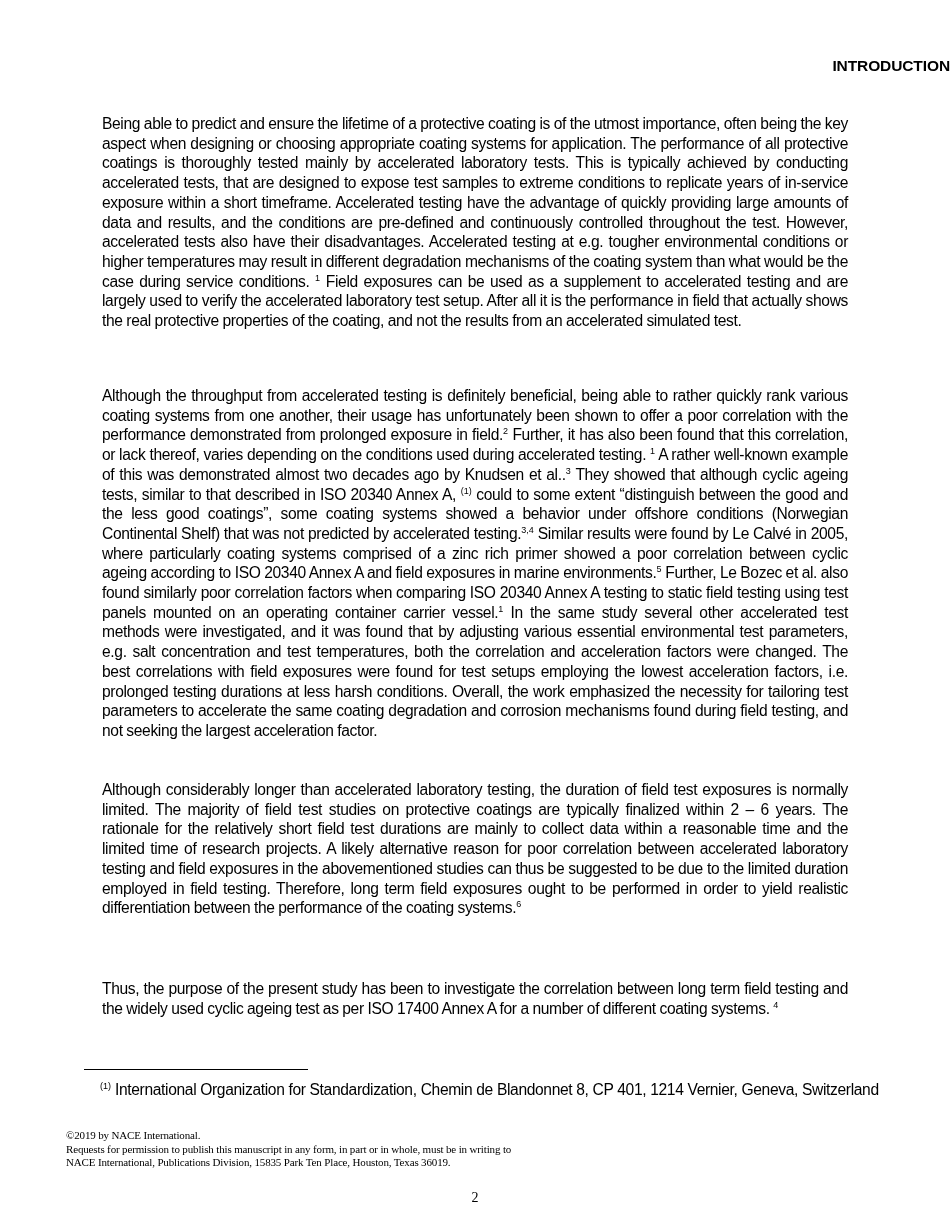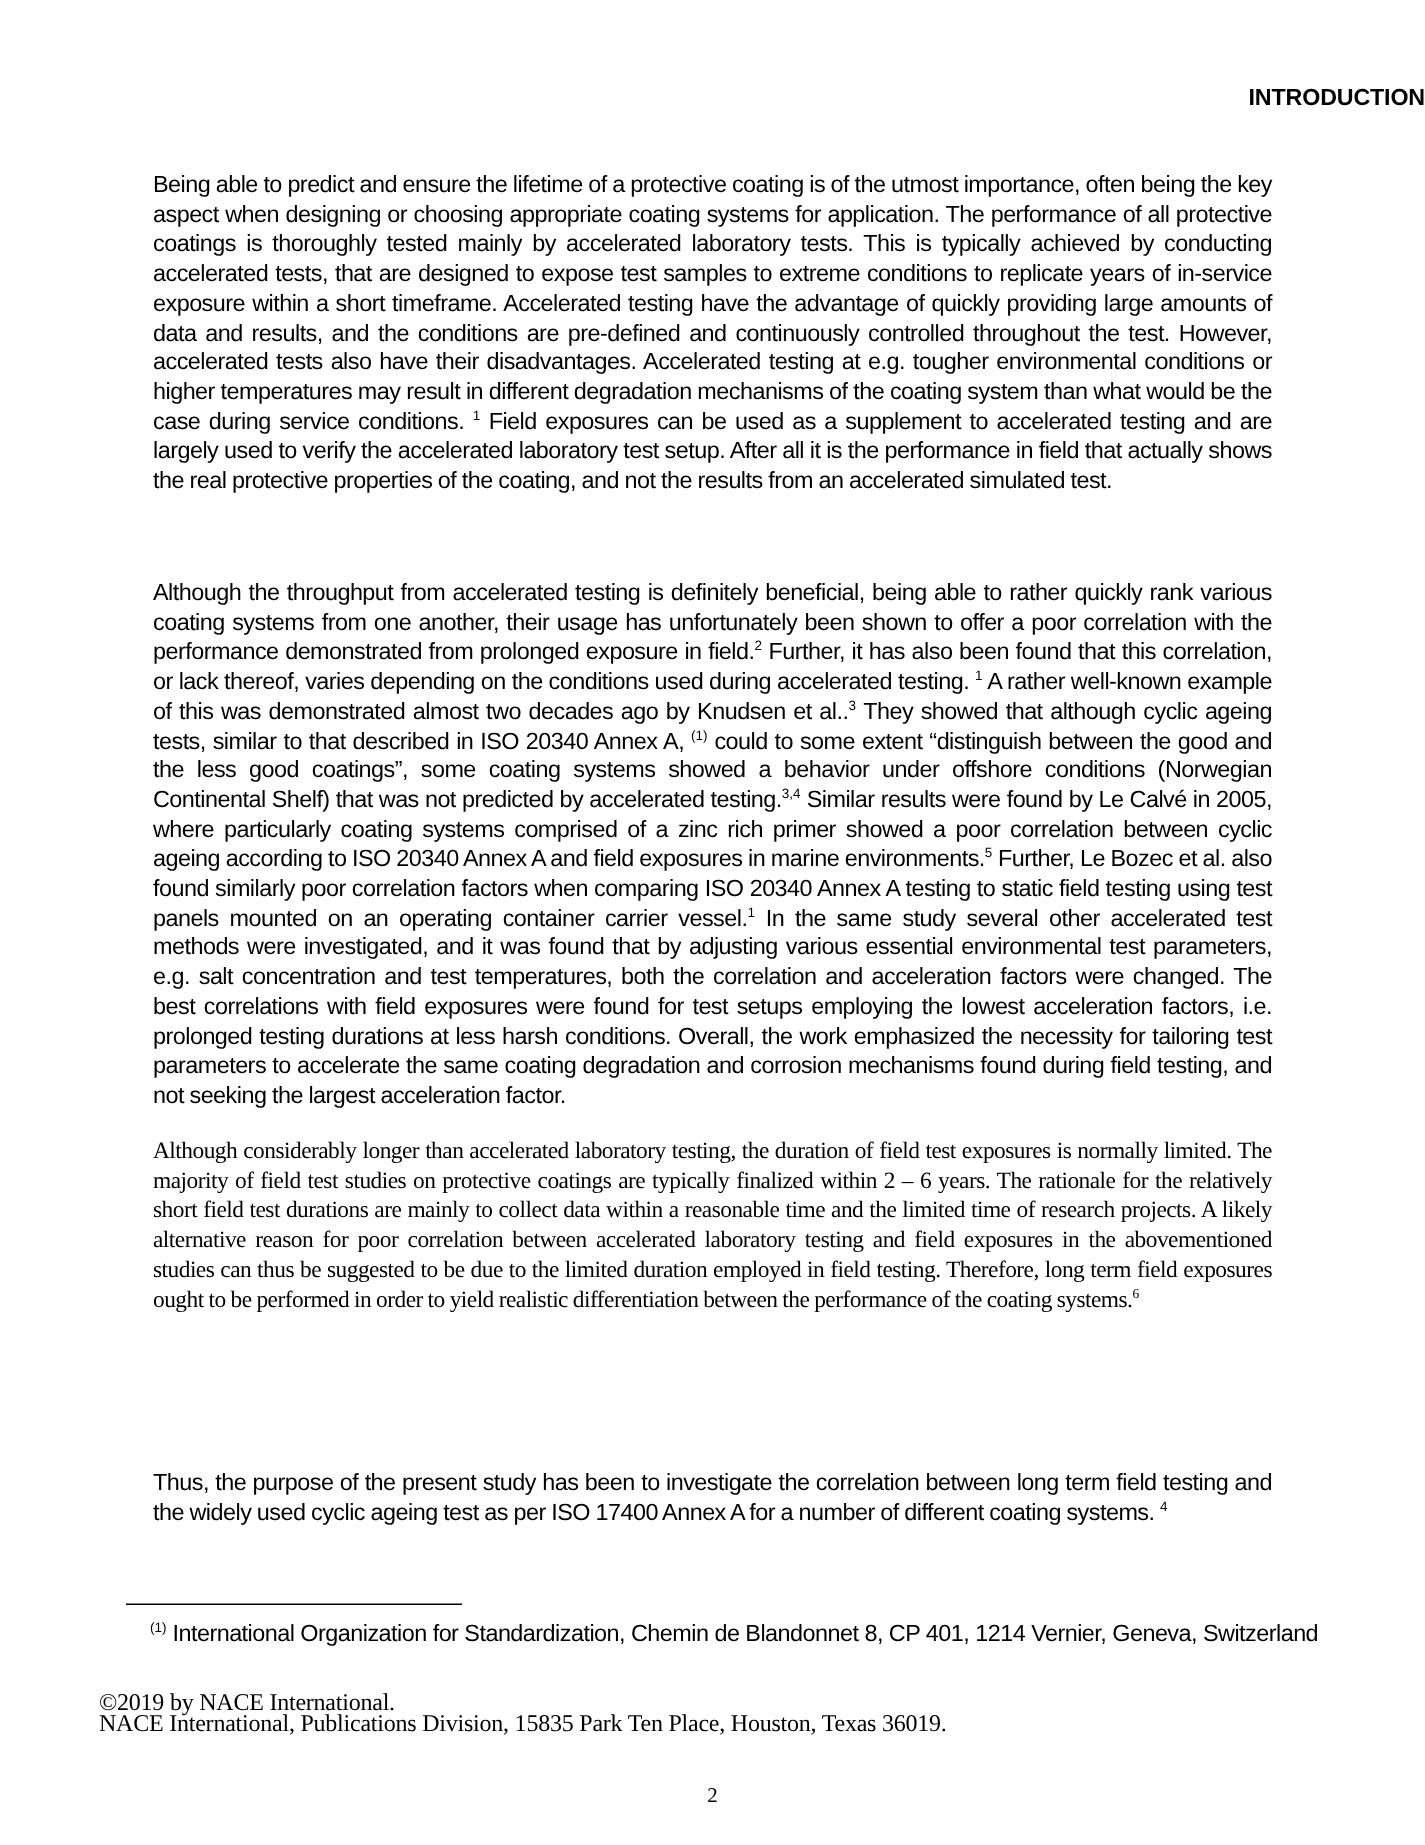--- a/index.html
+++ b/index.html
@@ -9,31 +9,31 @@
     font-family:"Liberation Sans", sans-serif; font-weight:bold; font-size:15.5px; letter-spacing:-0.1px;
   }
   .body-text {
     position:absolute; left:84px; width:782px;
     font-family:"Liberation Sans", sans-serif; font-size:15.6px; line-height:19.7px;
     text-align:justify; letter-spacing:-0.35px; word-spacing:-0.3px;
   }
   .body-text p { margin:18px; }
   .para-1 { top:96px; }
   .para-2 { top:368px; }
-  .para-3 { top:740px;font-family:Liberation Serif, serif; }
+  .para-3 { top:762px; }
   .para-4 { top:961px; }
   sup { font-size:9px; line-height:0; vertical-align:6px; letter-spacing:0; }
   .footnote-rule { position:absolute; left:84px; top:1069px; width:224px; height:0; border-top:1px solid #000; }
   .footnote {
     position:absolute; left:100px; top:1080px; width:780px;
     font-family:"Liberation Sans", sans-serif; font-size:15.6px; line-height:19.7px; letter-spacing:-0.35px;
   }
   .legal {
     position:absolute; left:66px; top:1129px; width:860px;
-    font-family:"Liberation Serif", serif; font-size:16px; line-height:13.7px; letter-spacing:-0.15px;
+    font-family:"Liberation Serif", serif; font-size:11px; line-height:13.7px; letter-spacing:-0.15px;
   }
   .legal div { white-space:nowrap; }
   .page-num {
     position:absolute; top:1190px; left:0; width:950px; text-align:center;
     font-family:"Liberation Serif", serif; font-size:14px;
   }
 </style>
 </head>
 <body>
 
@@ -54,16 +54,17 @@
 <div class="body-text para-4">
   <p><span>Thus, the purpose of the present study has been to investigate the correlation between long term field testing and the widely used cyclic ageing test as per ISO 17400 Annex A for a number of different coating systems. </span><sup>4</sup></p>
 </div>
 
 <div class="footnote-rule"></div>
 
 <div class="footnote"><sup>(1)</sup><span> International Organization for Standardization, Chemin de Blandonnet 8, CP 401, 1214 Vernier, Geneva, Switzerland</span></div>
 
 <div class="legal">
   <div>©2019 by NACE International.</div>
+  <div>Requests for permission to publish this manuscript in any form, in part or in whole, must be in writing to</div>
   <div>NACE International, Publications Division, 15835 Park Ten Place, Houston, Texas 36019.</div>
 </div>
 
 <div class="page-num">2</div>
 
 </body></html>

